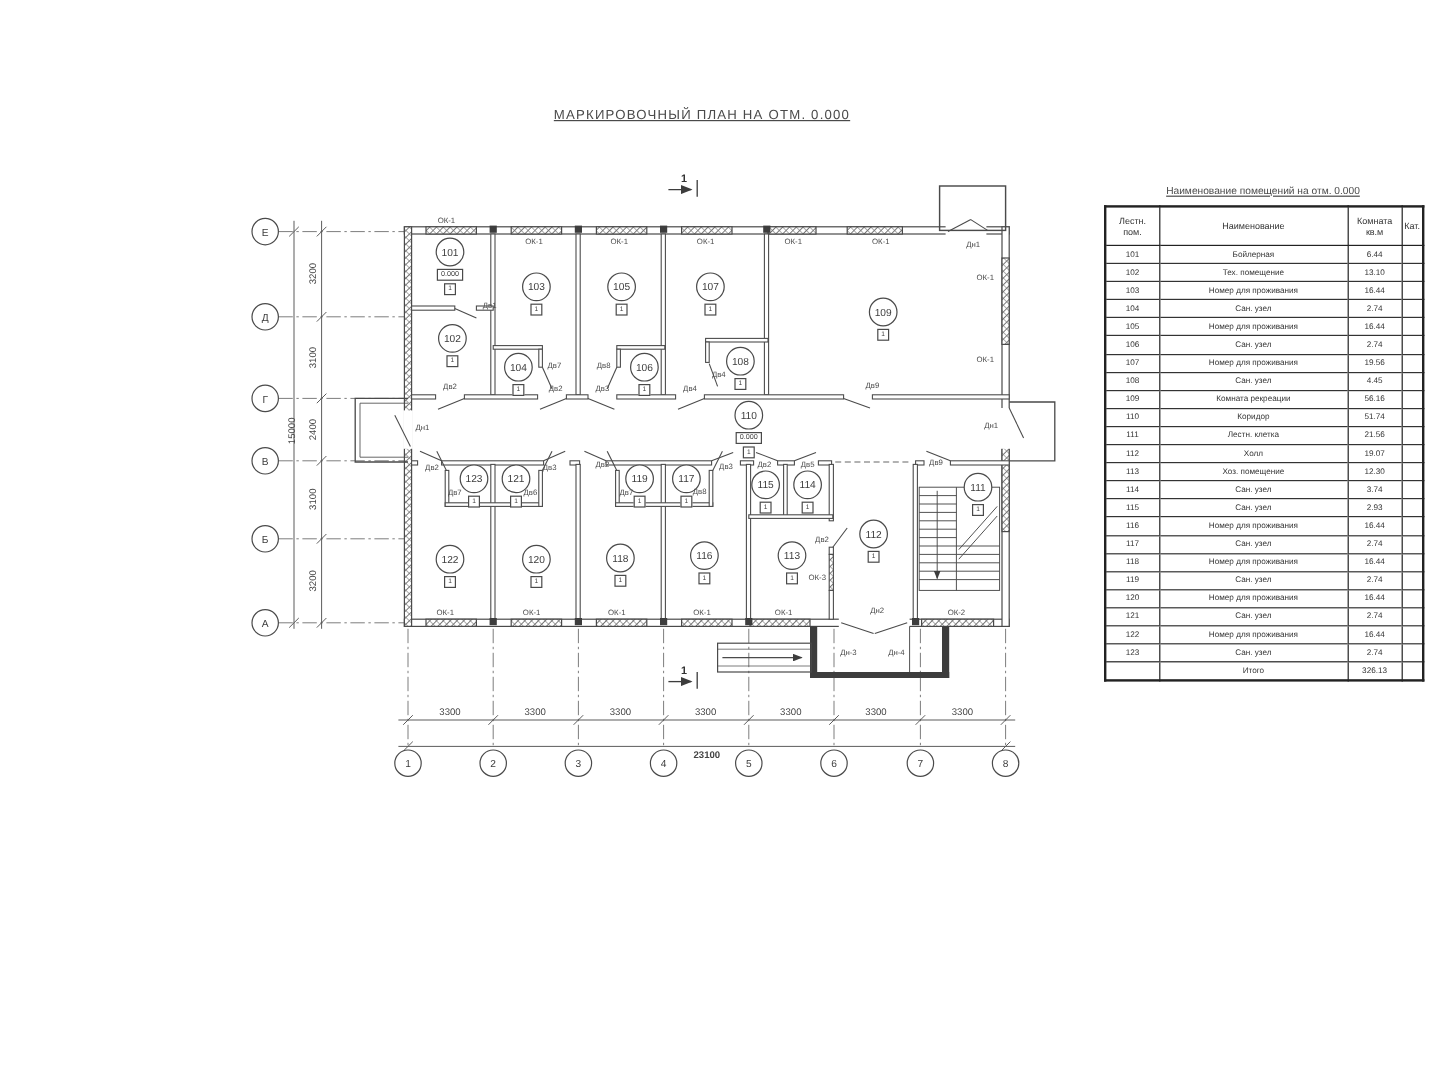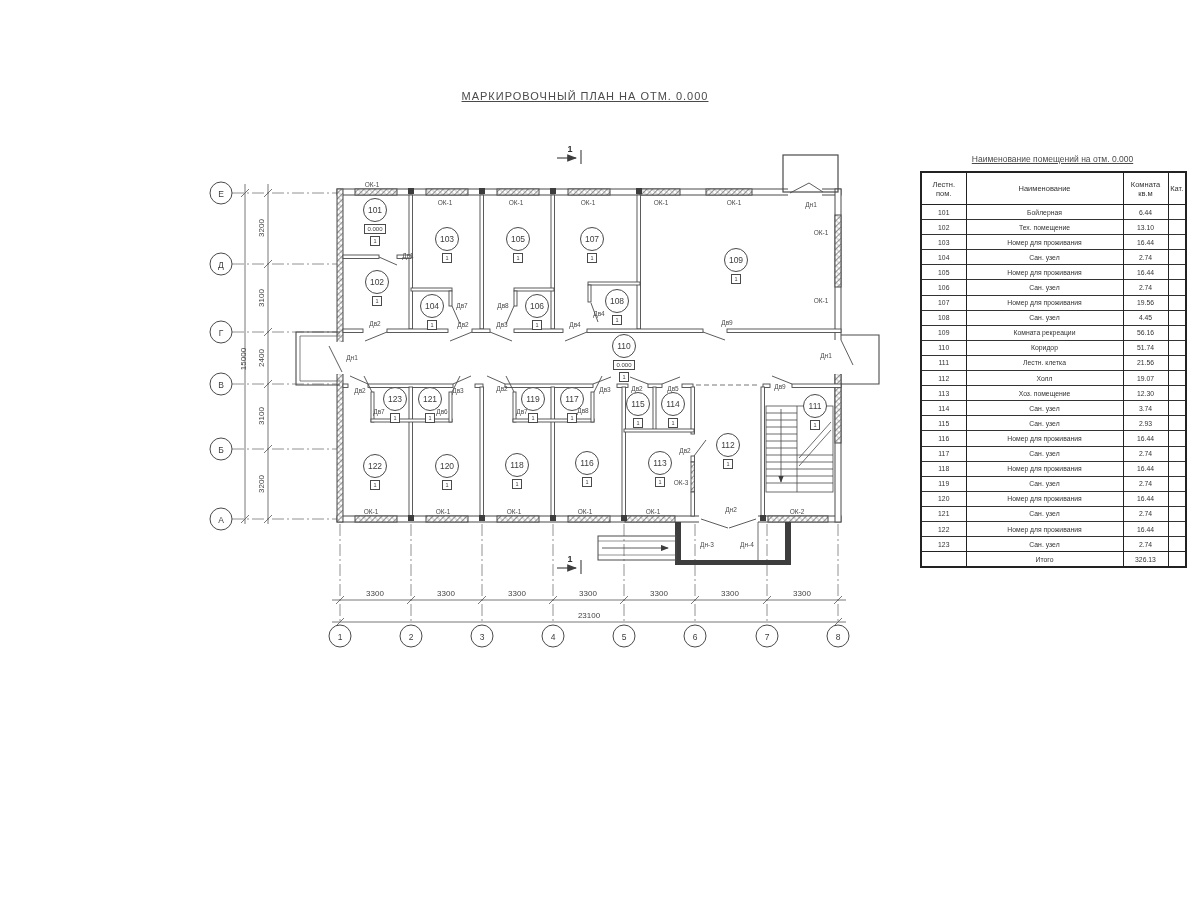--- a/index.html
+++ b/index.html
@@ -419,21 +419,21 @@
       <div class="plan-label" style="left: 673px; top: 356px;">Дв5</div>
       <div class="plan-label" style="left: 780px; top: 354px;">Дв9</div>
       <div class="plan-label" style="left: 685px; top: 418px;">Дв2</div>
       <div class="plan-label dim" style="left: 375px; top: 561px;">3300</div>
       <div class="plan-label dim" style="left: 446px; top: 561px;">3300</div>
       <div class="plan-label dim" style="left: 517px; top: 561px;">3300</div>
       <div class="plan-label dim" style="left: 588px; top: 561px;">3300</div>
       <div class="plan-label dim" style="left: 659px; top: 561px;">3300</div>
       <div class="plan-label dim" style="left: 730px; top: 561px;">3300</div>
       <div class="plan-label dim" style="left: 802px; top: 561px;">3300</div>
-      <div class="plan-label dim" style="left: 589px; top: 583px;">23100</div>
+      <div class="plan-label dim" style="left: 589px; top: 597px; font-weight: bold;">23100</div>
       <div class="plan-label dim rot" style="left: 261px; top: 196px;">3200</div>
       <div class="plan-label dim rot" style="left: 261px; top: 266px;">3100</div>
       <div class="plan-label dim rot" style="left: 261px; top: 326px;">2400</div>
       <div class="plan-label dim rot" style="left: 261px; top: 384px;">3100</div>
       <div class="plan-label dim rot" style="left: 261px; top: 452px;">3200</div>
       <div class="plan-label dim rot" style="left: 243px; top: 327px;">15000</div>
       <div class="plan-label sec" style="left: 570px; top: 117px;">1</div>
       <div class="plan-label sec" style="left: 570px; top: 527px;">1</div>
       <div class="axis-circle" style="left: 221px; top: 161px;">Е</div>
       <div class="axis-circle" style="left: 221px; top: 232px;">Д</div>

